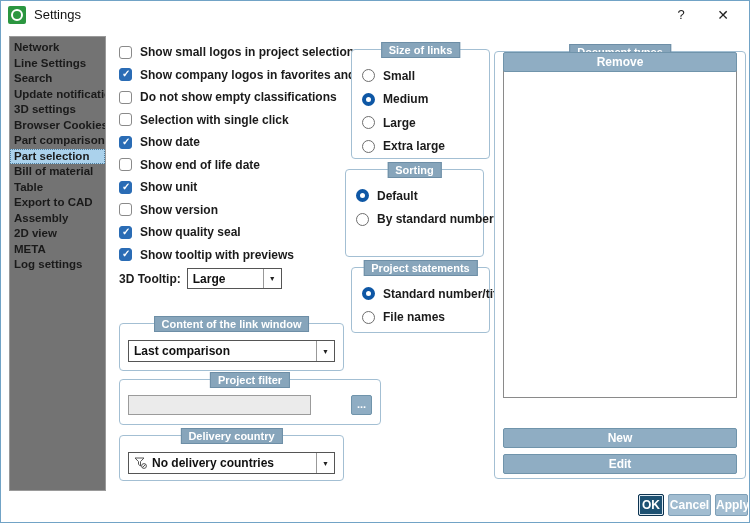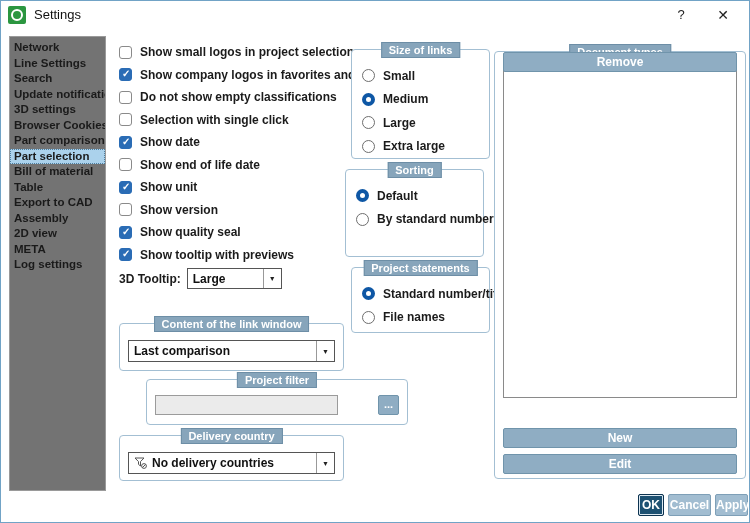--- a/index.html
+++ b/index.html
@@ -39,21 +39,21 @@
   .dd-value{flex:1;padding-left:5px;font-size:12px;font-weight:600;color:#111;white-space:nowrap;overflow:hidden;}
   .dd-arrow{width:17px;align-self:stretch;border-left:1px solid #999;display:flex;align-items:center;
             justify-content:center;font-size:7px;color:#222;}
   .dd-icon{margin-left:5px;flex:none;display:flex;align-items:center;}
   
   .group{position:absolute;border:1px solid #a3bfd3;border-radius:4px;background:#fff;box-sizing:border-box;}
   .group-header{position:absolute;top:-8px;left:50%;transform:translateX(-50%);background:#87a5bb;
                 border:1px solid #6d8ea6;color:#fff;font-size:11px;font-weight:600;line-height:14px;
                 padding:0 7px;white-space:nowrap;}
   .g-linkwin{left:118px;top:322px;width:225px;height:48px;}
-  .g-projfilter{left:118px;top:378px;width:262px;height:46px;margin-left:27px;}
+  .g-projfilter{left:118px;top:378px;width:262px;height:46px;}
   .g-delivery{left:118px;top:434px;width:225px;height:46px;}
   .g-size{left:350px;top:48px;width:139px;height:110px;}
   .g-sort{left:344px;top:168px;width:139px;height:88px;}
   .g-proj{left:350px;top:266px;width:139px;height:66px;}
   .g-docs{left:493px;top:50px;width:252px;height:428px;}
   .g-inner-dd{position:absolute;left:8px;right:8px;top:16px;height:22px;}
   
   .radio-row{display:flex;align-items:center;height:23.5px;padding-left:10px;text-align:right;}
   .radio-list{padding-top:14px;}
   .radio{width:13px;height:13px;border-radius:50%;border:1px solid #6e6e6e;background:#fff;

